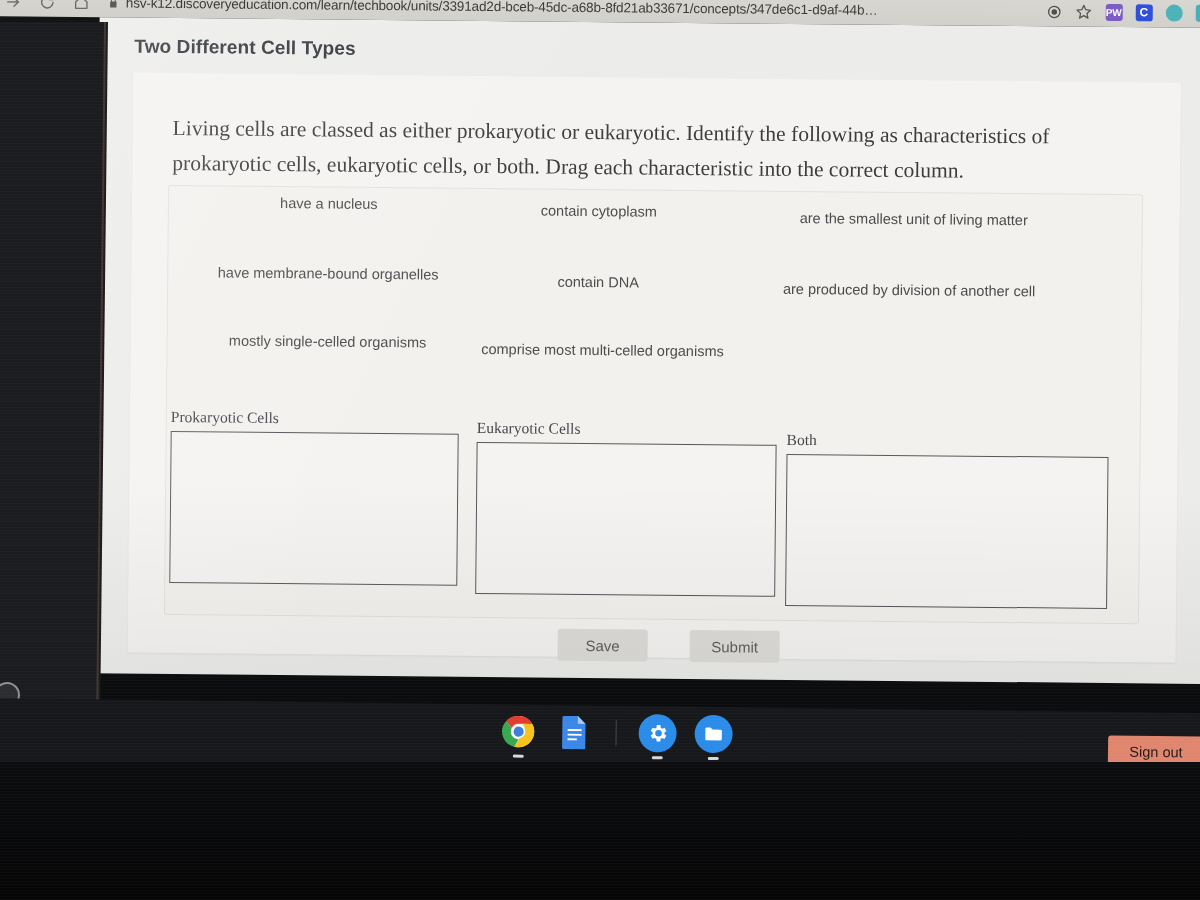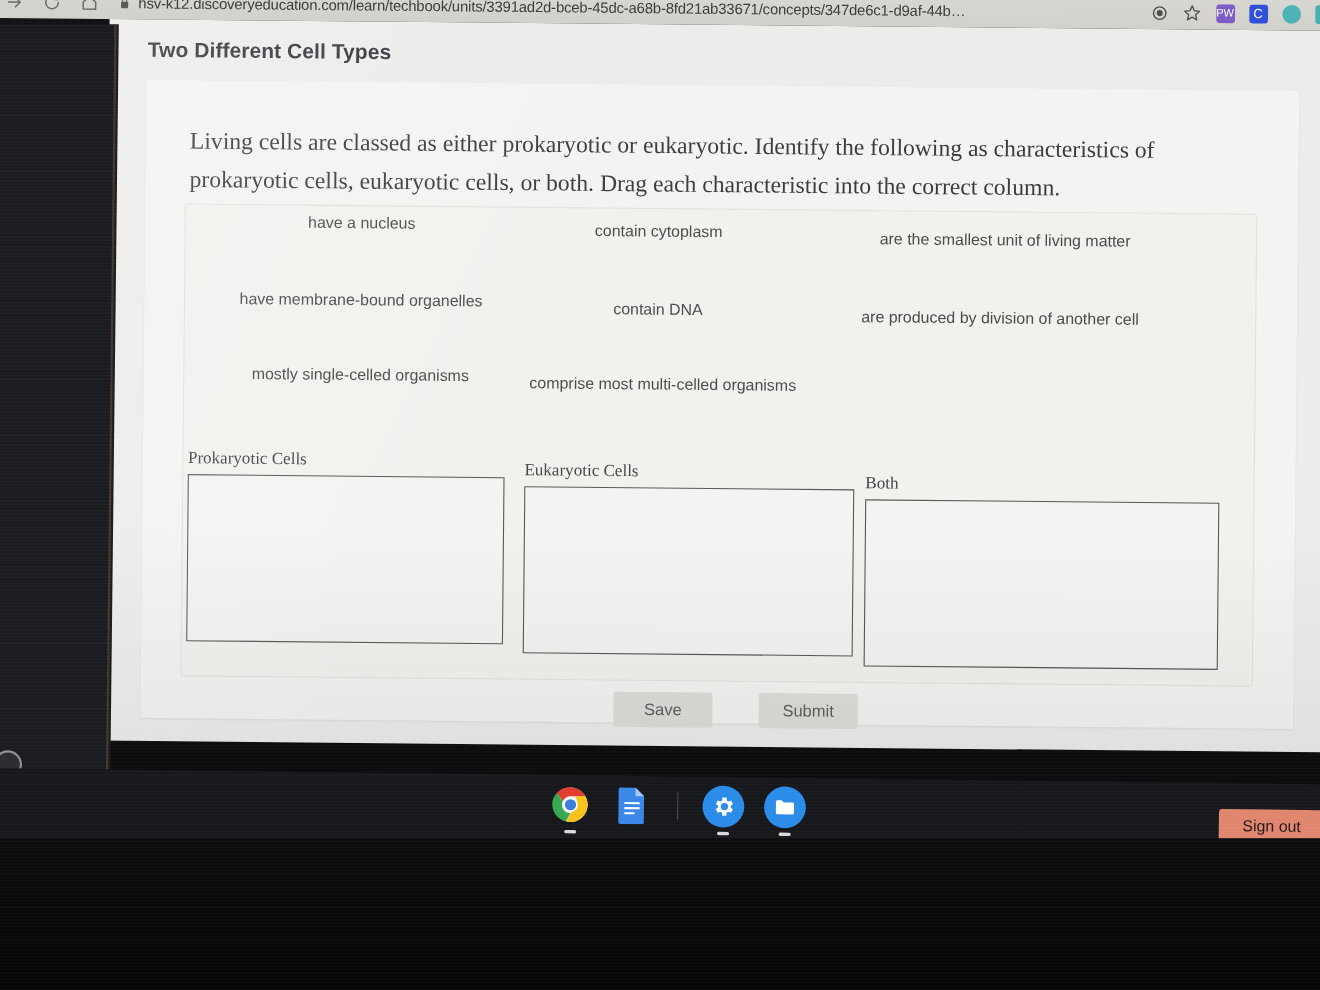--- a/index.html
+++ b/index.html
@@ -73,21 +73,21 @@
   .bar-spacer { flex: 1 1 auto; }
 
   .tool-ico {
     width: 30px; height: 26px;
     display: flex; align-items: center; justify-content: center;
   }
   .ext-sq {
     width: 17px; height: 17px;
     border-radius: 3px;
     display: flex; align-items: center; justify-content: center;
-    font-size: 10px; color: #fff; font-weight: normal;
+    font-size: 10px; color: #fff; font-weight: bold;
   }
 
   
   .viewport {
     position: absolute;
     left: 100px; top: 38px;
     width: 1125px; height: 656px;
     background: #ececea;
     overflow: hidden;
   }

